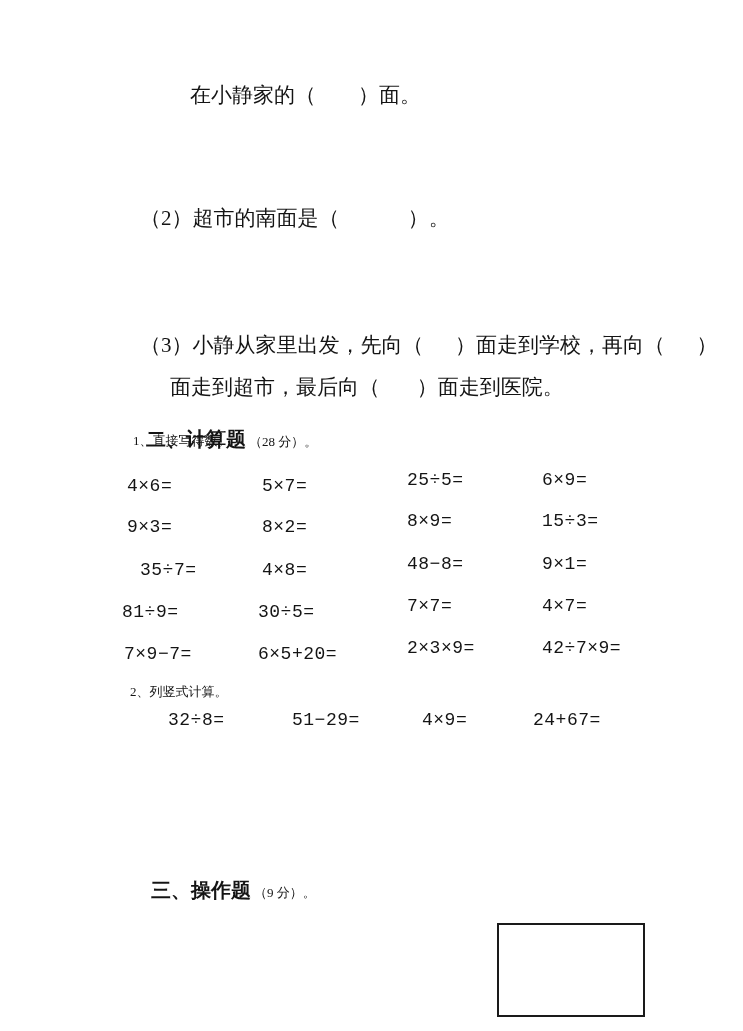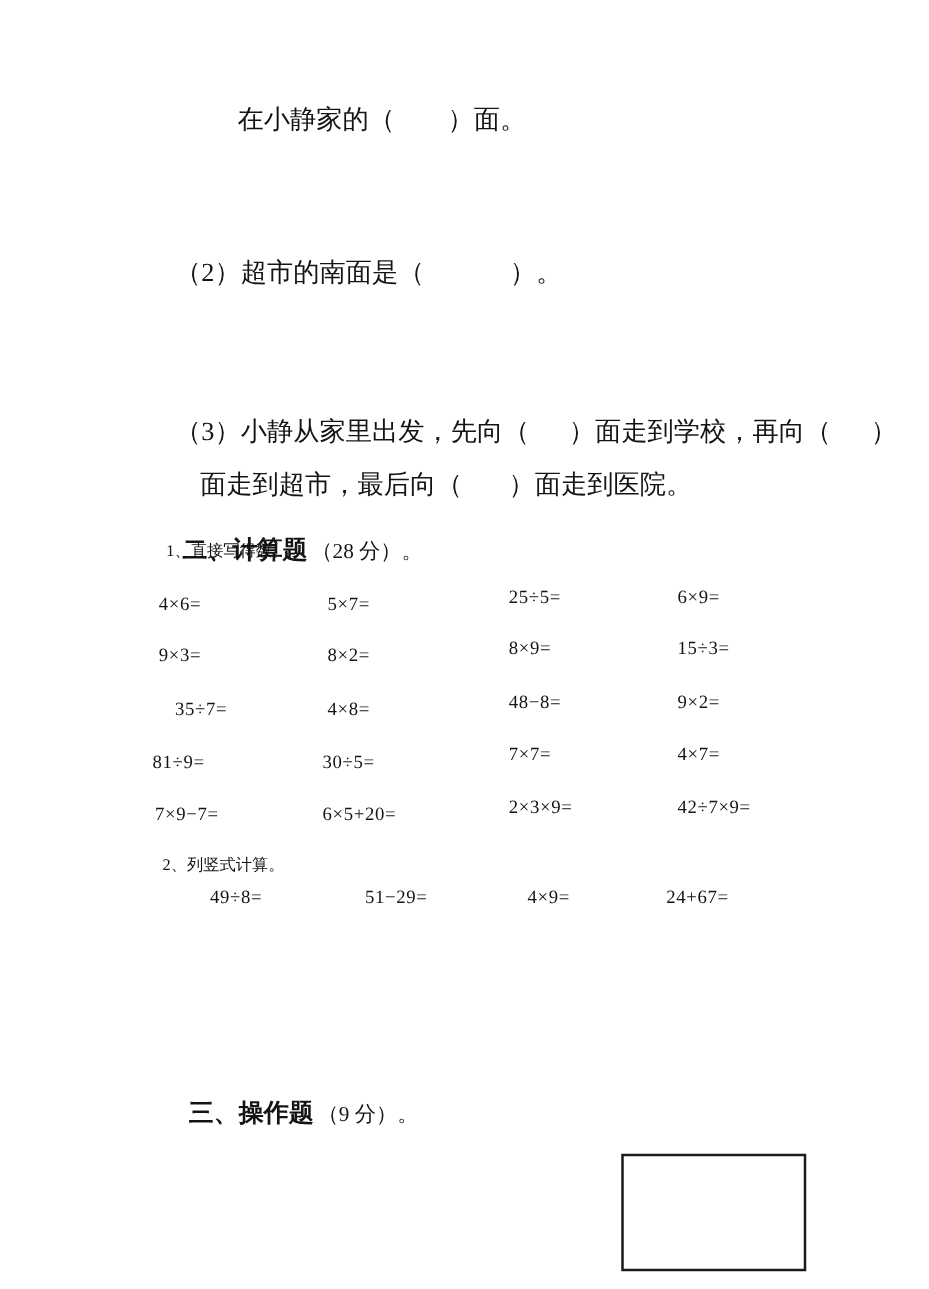--- a/index.html
+++ b/index.html
@@ -10,82 +10,82 @@
     overflow:hidden;
     color:#141414;
     text-align:center;
   }
   .t{position:absolute;white-space:pre;}
   .serif{
     font-family:"Liberation Serif",serif;
     font-size:21px;line-height:1.15;
   }
   .num{
-    font-family:Liberation Serif, serif;
-    font-size:15px;line-height:1.0;
+    font-family:Liberation Mono, monospace;
+    font-size:18px;line-height:1.0;
     letter-spacing:0.5px;
   }
   .heading .hbold{
     font-family:"Liberation Sans",sans-serif;
     font-weight:700;font-size:20px;
   }
   .heading .hscore{
     font-family:"Liberation Serif",serif;
-    font-size:17px;margin-left:3px;margin-top:14px;
+    font-size:13px;margin-left:3px;margin-top:14px;
   }
   .sub{font-size:13px;}
   .drawbox{
     position:absolute;
     border:2px solid #1a1a1a;
     background:#ffffff;
   }
 </style>
 </head>
 <body>
 
 <div class="page">
 
   <div class="t serif" style="left:190px;top:83px">在小静家的（        ）面。</div>
   <div class="t serif" style="left:140px;top:206px">（2）超市的南面是（             ）。</div>
   <div class="t serif" style="left:140px;top:333px">（3）小静从家里出发，先向（      ）面走到学校，再向（      ）</div>
-  <div class="t serif" style="left:160px;top:375px">面走到超市，最后向（       ）面走到医院。</div>
+  <div class="t serif" style="left:170px;top:375px">面走到超市，最后向（       ）面走到医院。</div>
 
   <div class="t heading" style="left:130px;top:408px">
     <span class="hbold">二、计算题</span><span class="hscore">（28 分）。</span>
   </div>
   <div class="t serif sub" style="left:133px;top:434px">1、直接写得数。</div>
 
   <div class="t num" style="left:127px;top:477px">4×6=</div>
   <div class="t num" style="left:262px;top:477px">5×7=</div>
   <div class="t num" style="left:407px;top:471px">25÷5=</div>
   <div class="t num" style="left:542px;top:471px">6×9=</div>
 
   <div class="t num" style="left:127px;top:518px">9×3=</div>
   <div class="t num" style="left:262px;top:518px">8×2=</div>
   <div class="t num" style="left:407px;top:512px">8×9=</div>
   <div class="t num" style="left:542px;top:512px">15÷3=</div>
 
   <div class="t num" style="left:140px;top:561px">35÷7=</div>
   <div class="t num" style="left:262px;top:561px">4×8=</div>
   <div class="t num" style="left:407px;top:555px">48−8=</div>
-  <div class="t num" style="left:542px;top:555px">9×2=</div>
+  <div class="t num" style="left:542px;top:555px">9×1=</div>
 
   <div class="t num" style="left:122px;top:603px">81÷9=</div>
   <div class="t num" style="left:258px;top:603px">30÷5=</div>
   <div class="t num" style="left:407px;top:597px">7×7=</div>
   <div class="t num" style="left:542px;top:597px">4×7=</div>
 
   <div class="t num" style="left:124px;top:645px">7×9−7=</div>
   <div class="t num" style="left:258px;top:645px">6×5+20=</div>
   <div class="t num" style="left:407px;top:639px">2×3×9=</div>
   <div class="t num" style="left:542px;top:639px">42÷7×9=</div>
 
   <div class="t serif sub" style="left:130px;top:685px">2、列竖式计算。</div>
 
-  <div class="t num" style="left:168px;top:711px">49÷8=</div>
+  <div class="t num" style="left:168px;top:711px">32÷8=</div>
   <div class="t num" style="left:292px;top:711px">51−29=</div>
   <div class="t num" style="left:422px;top:711px">4×9=</div>
   <div class="t num" style="left:533px;top:711px">24+67=</div>
 
   <div class="t heading" style="left:135px;top:859px">
     <span class="hbold">三、操作题</span><span class="hscore">（9 分）。</span>
   </div>
 
   <div class="drawbox" style="left:497px;top:923px;width:144px;height:90px"></div>
 

